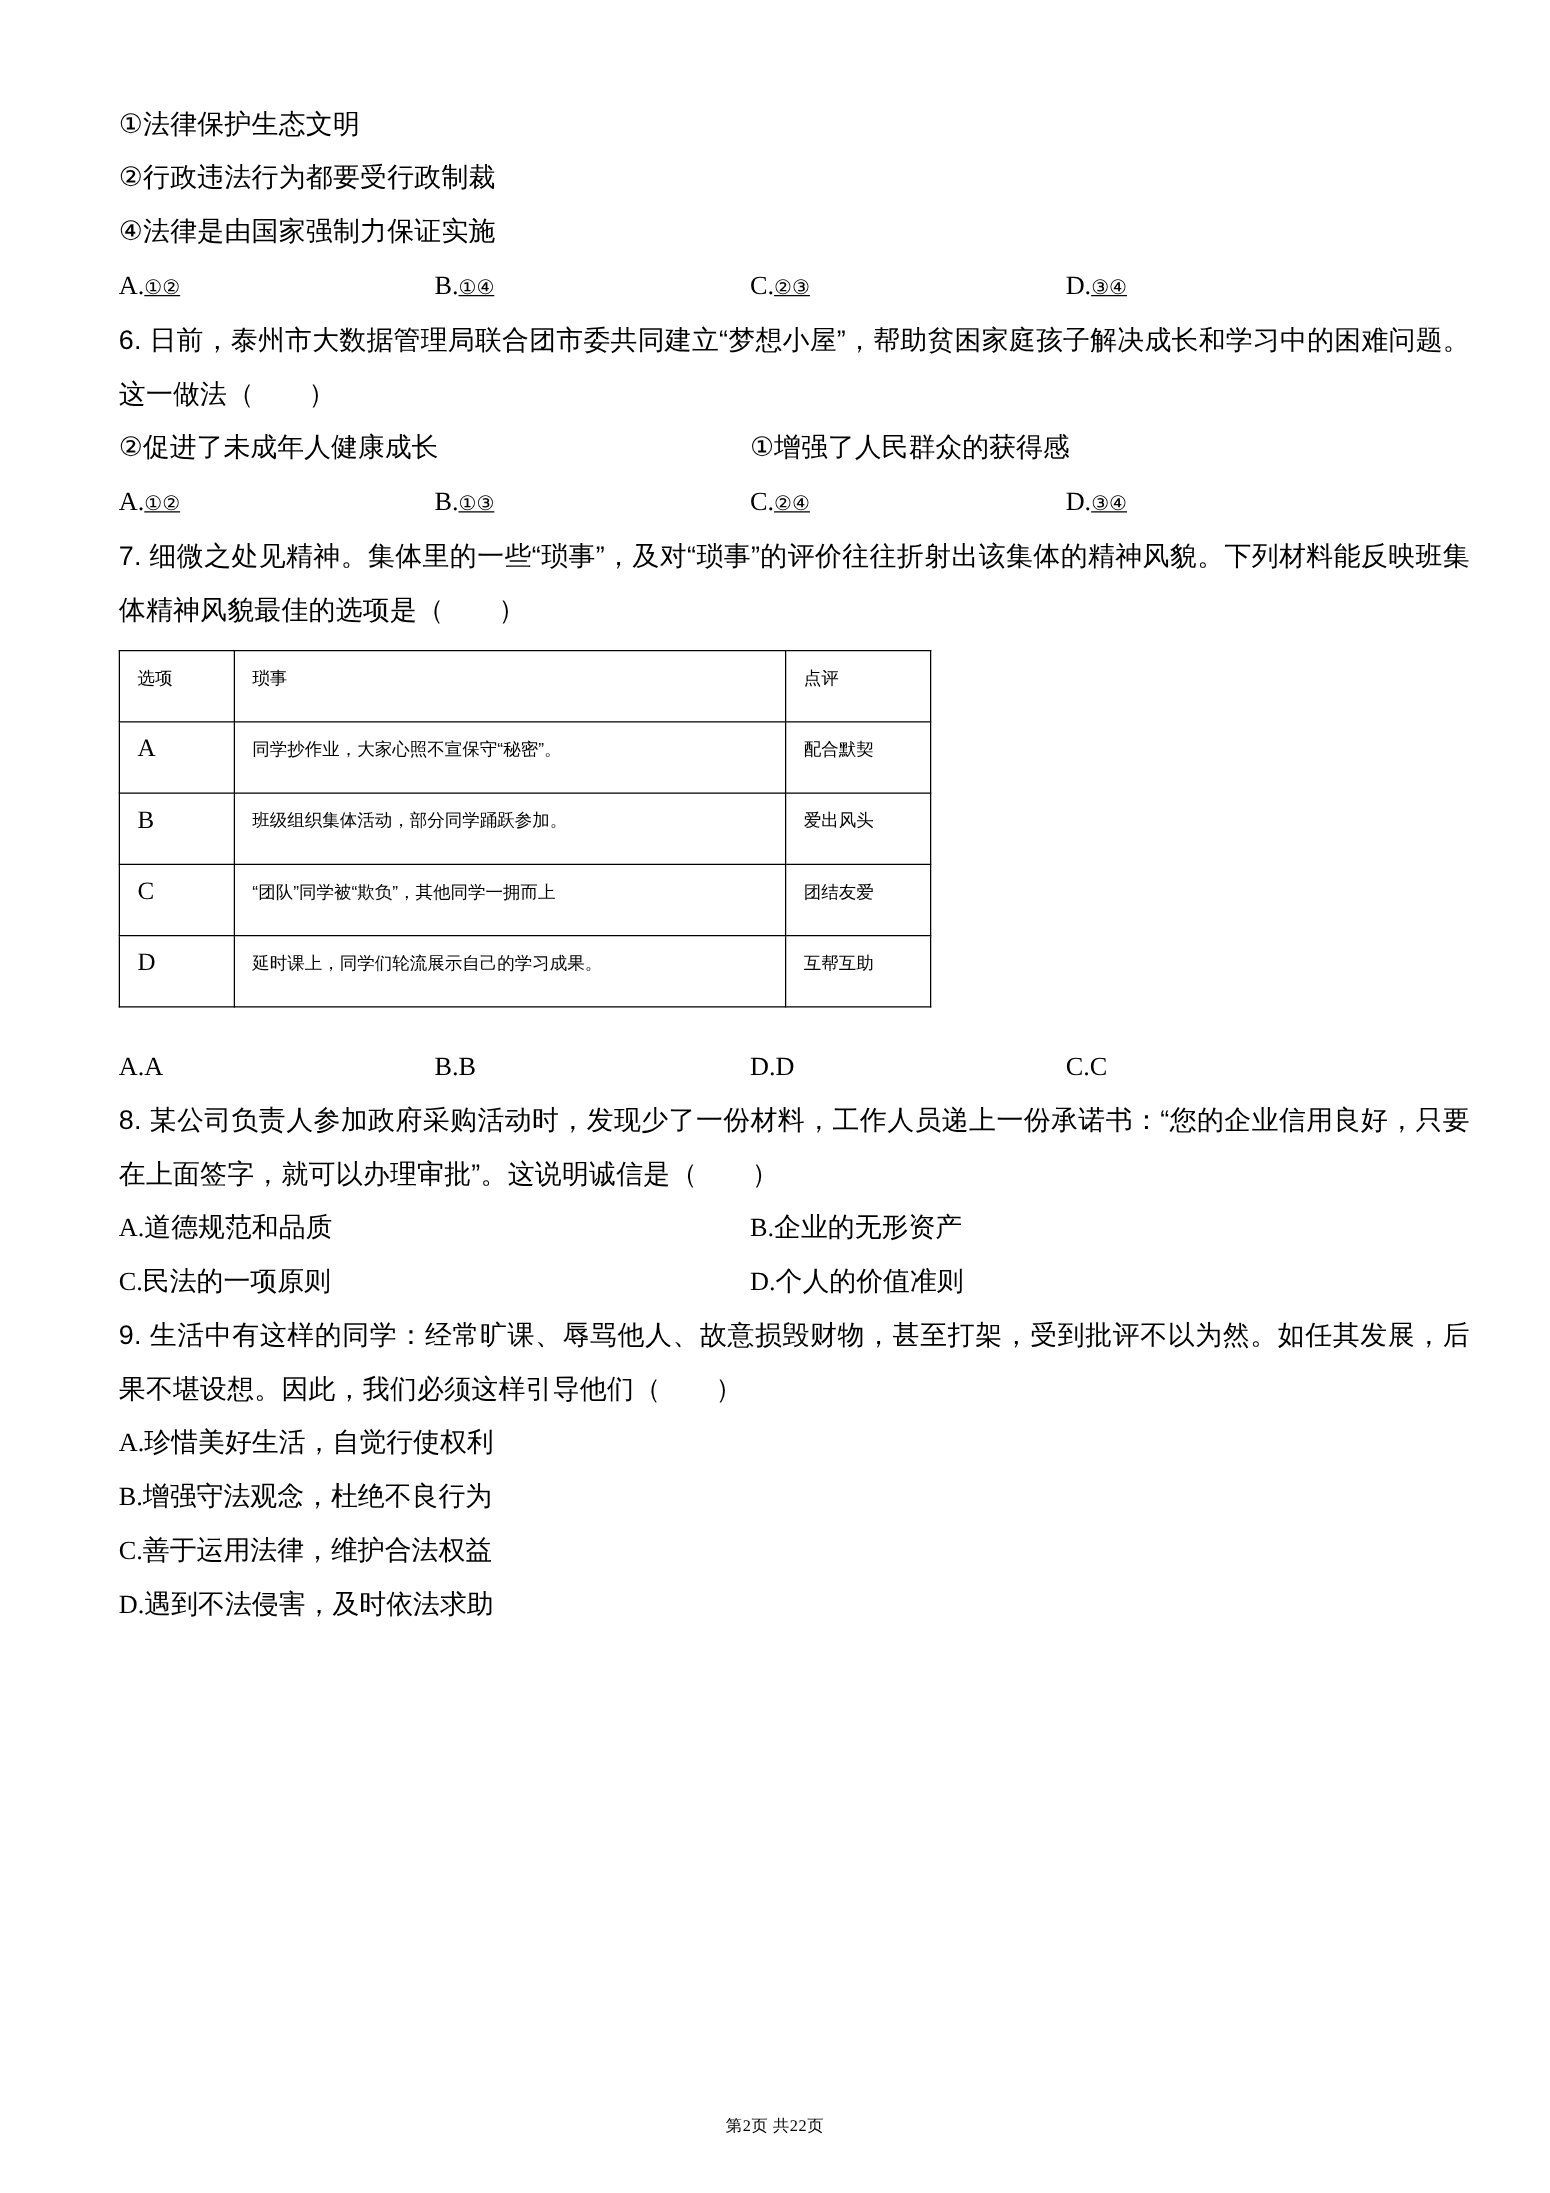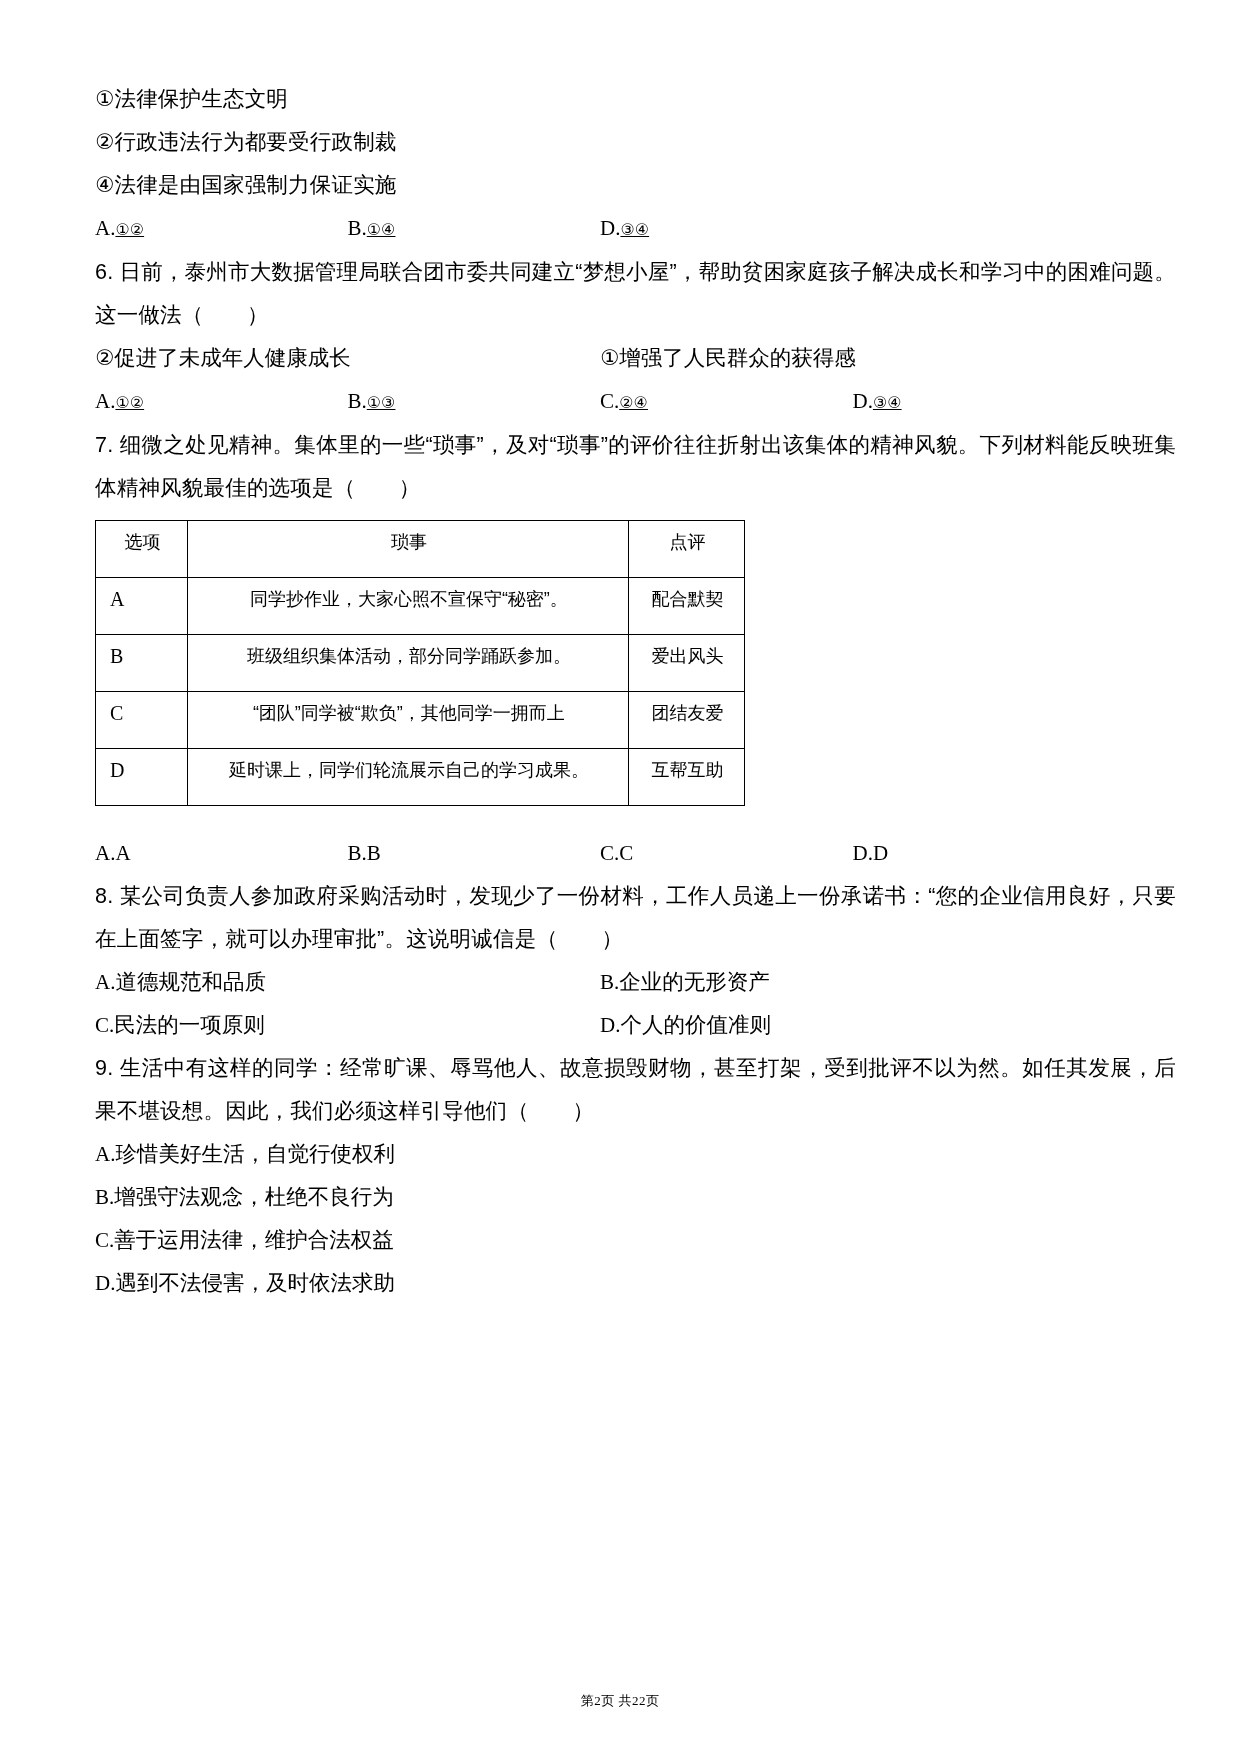--- a/index.html
+++ b/index.html
@@ -101,25 +101,24 @@
   }
   table.q7 {
     border-collapse: collapse;
     width: 650px;
     table-layout: fixed;
     border: 1.4px solid #000;
   }
   table.q7 td {
     border: 1.2px solid #000;
     padding: 6px 12px 6px 14px;
-    font-size: 18px;
+    font-size: 14px;
     line-height: 30px;
     vertical-align: top;
     height: 44px;
-    text-align: center;
   }
   table.q7 td.c-opt { width: 64px; }
   table.q7 td.c-thing { width: 410px; }
   table.q7 td.c-comment { width: 88px; white-space: nowrap; }
   table.q7 td.letter {
     font-family: "Liberation Serif", "DejaVu Serif", serif;
     font-size: 20px;
     text-align: left;
   }
 
@@ -145,20 +144,21 @@
 
   <div>
     <div class="line">①法律保护生态文明</div>
     <div class="line">②行政违法行为都要受行政制裁</div>
     <div class="line">④法律是由国家强制力保证实施</div>
   </div>
 
   <div class="opt-row">
     <span><span class="lbl">A.</span><span class="circled">①②</span></span>
     <span><span class="lbl">B.</span><span class="circled">①④</span></span>
+    <span><span class="lbl">C.</span><span class="circled">②③</span></span>
     <span><span class="lbl">D.</span><span class="circled">③④</span></span>
   </div>
 
   <div class="para">6. 日前，泰州市大数据管理局联合团市委共同建立“梦想小屋”，帮助贫困家庭孩子解决成长和学习中的困难问题。这一做法（　　）</div>
 
   <div class="opt-row-2">
     <span>②促进了未成年人健康成长</span>
     <span>①增强了人民群众的获得感</span>
   </div>
 
@@ -201,22 +201,22 @@
         </tr>
       </tbody>
     </table>
   </div>
 
   <div class="spacer-20"></div>
 
   <div class="opt-row">
     <span><span class="lbl">A.</span><span class="lbl">A</span></span>
     <span><span class="lbl">B.</span><span class="lbl">B</span></span>
+    <span><span class="lbl">D.</span><span class="lbl">D</span></span>
     <span><span class="lbl">C.</span><span class="lbl">C</span></span>
-    <span><span class="lbl">D.</span><span class="lbl">D</span></span>
   </div>
 
   <div class="para">8. 某公司负责人参加政府采购活动时，发现少了一份材料，工作人员递上一份承诺书：“您的企业信用良好，只要在上面签字，就可以办理审批”。这说明诚信是（　　）</div>
 
   <div class="opt-row-2">
     <span><span class="lbl">A.</span><span>道德规范和品质</span></span>
     <span><span class="lbl">B.</span><span>企业的无形资产</span></span>
   </div>
   <div class="opt-row-2">
     <span><span class="lbl">C.</span><span>民法的一项原则</span></span>

